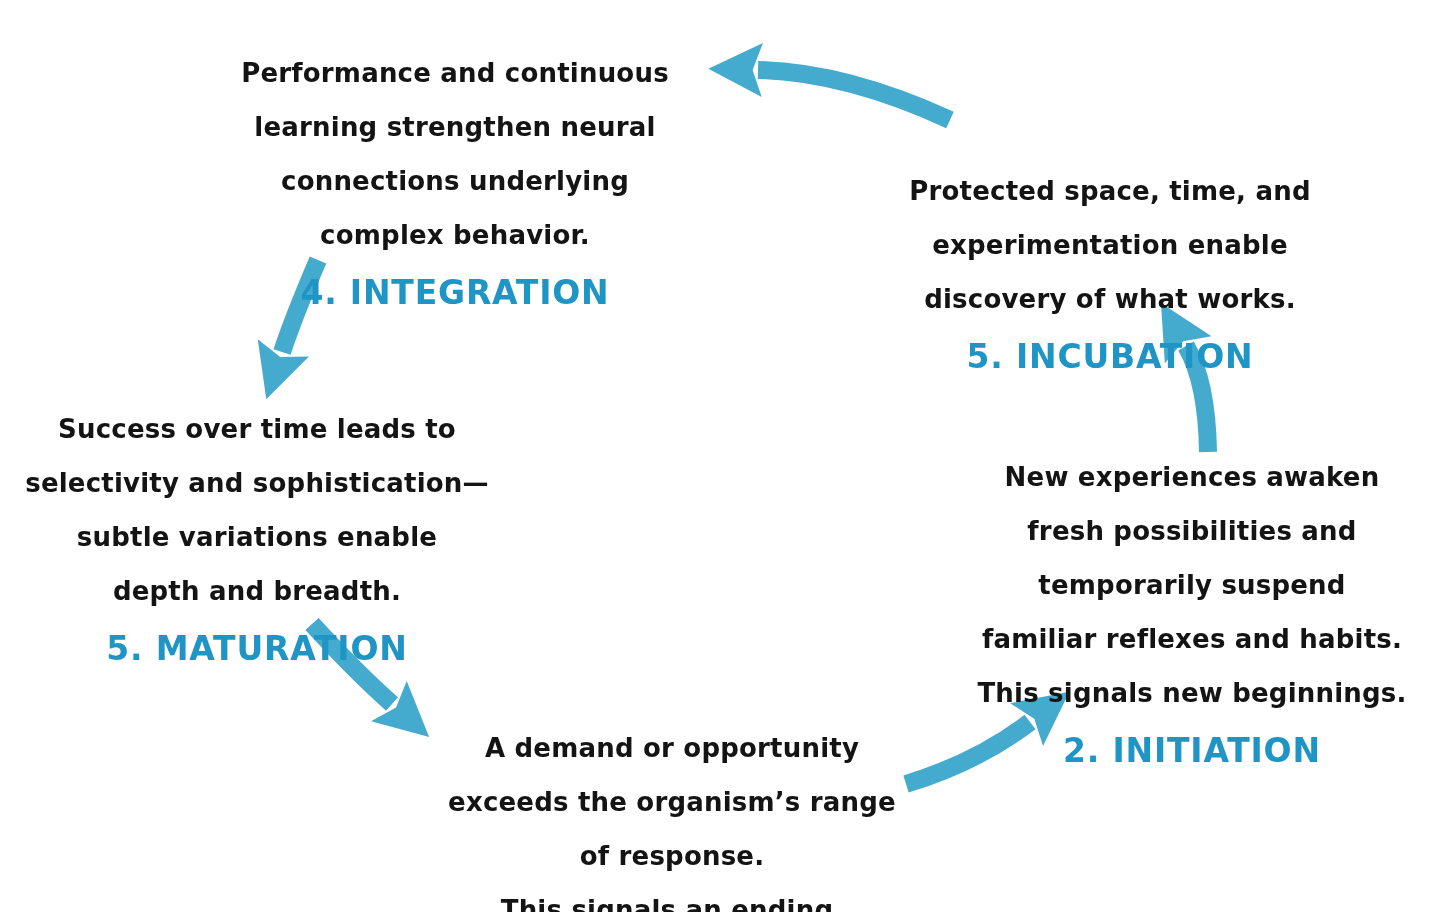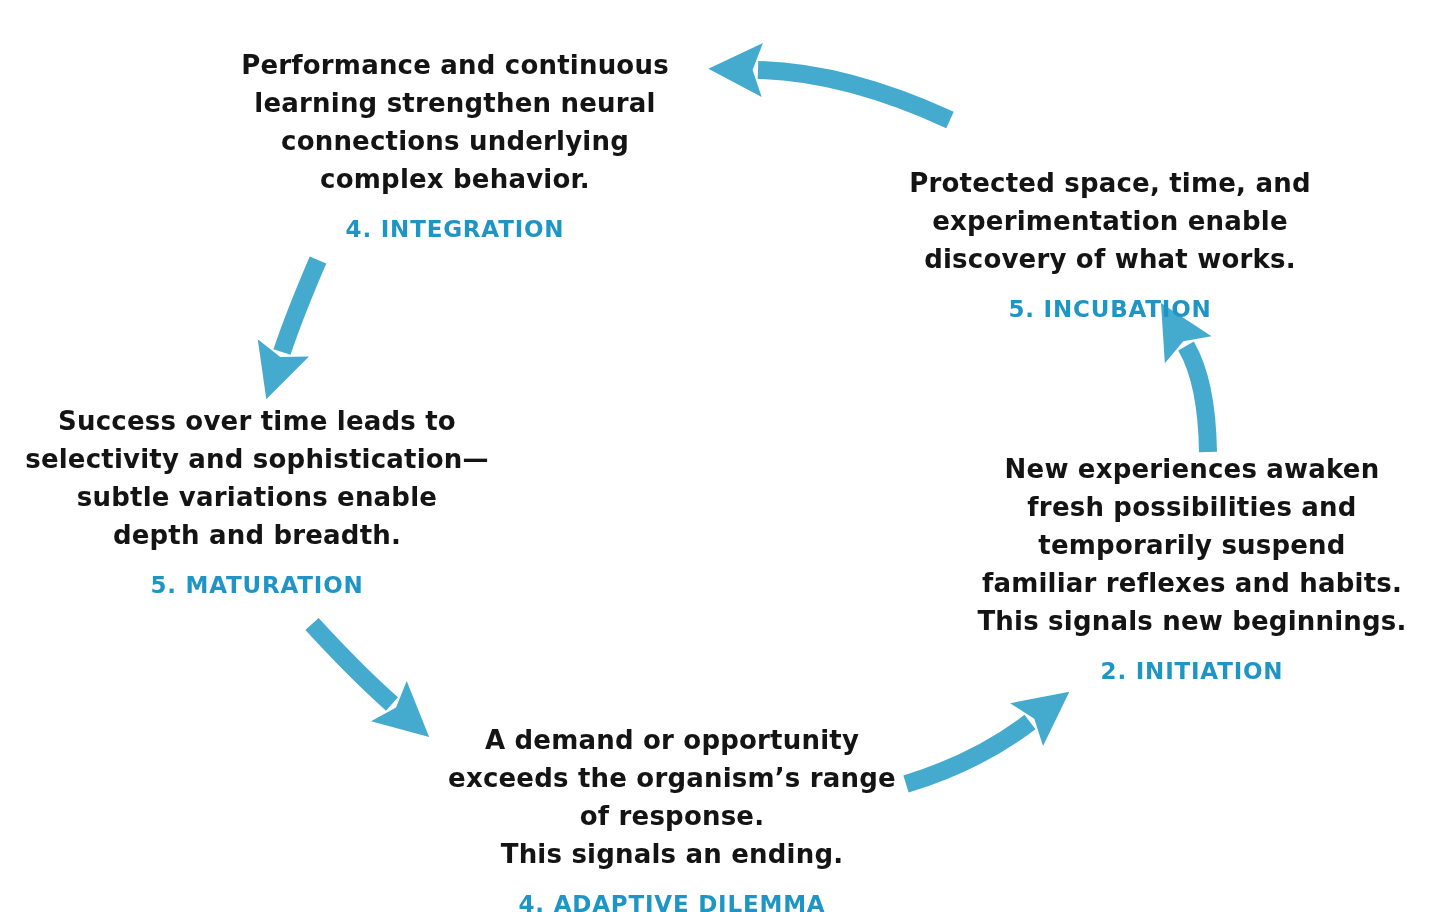--- a/index.html
+++ b/index.html
@@ -31,28 +31,28 @@
   }
   .stage {
     position: absolute;
     z-index: 2;
     text-align: center;
   }
   .desc {
     white-space: pre-line;
     color: var(--body, #141414);
     font-size: 26px;
-    line-height: 38px;
+    line-height: 54px;
     font-weight: bold;
     letter-spacing: 0.2px;
   }
   .label {
     margin-top: 14px;
     color: var(--label, #1e95c5);
-    font-size: 23px;
+    font-size: 33px;
     line-height: 34px;
     font-weight: bold;
     letter-spacing: 0.8px;
   }
   
   .g-integration { left: 175px;  top: 46px;  width: 560px; }
   .g-incubation  { left: 830px;  top: 136px; width: 560px; margin-top: 28px; }
   .g-maturation  { left: -13px;  top: 402px; width: 540px; }
   .g-initiation  { left: 932px;  top: 450px; width: 520px; }
   .g-adaptive    { left: 382px;  top: 721px; width: 580px; }

